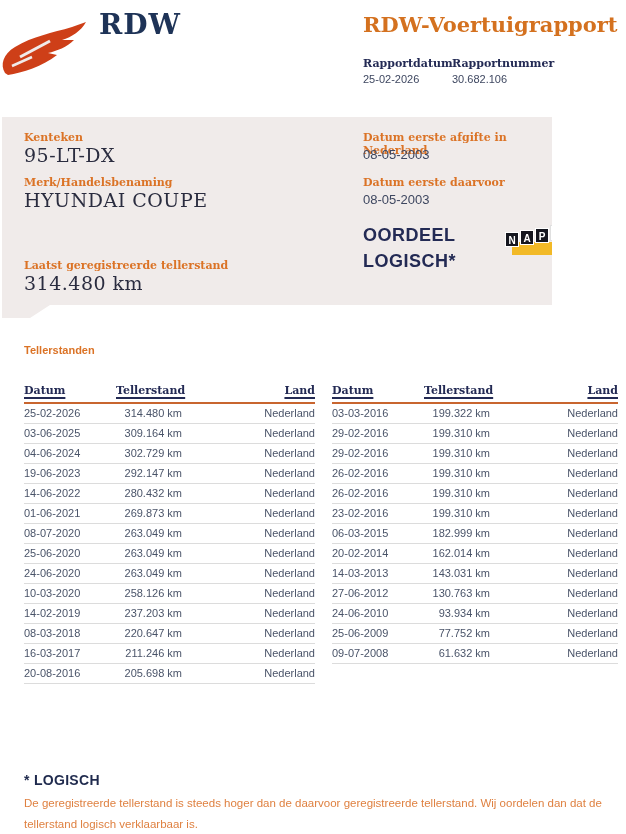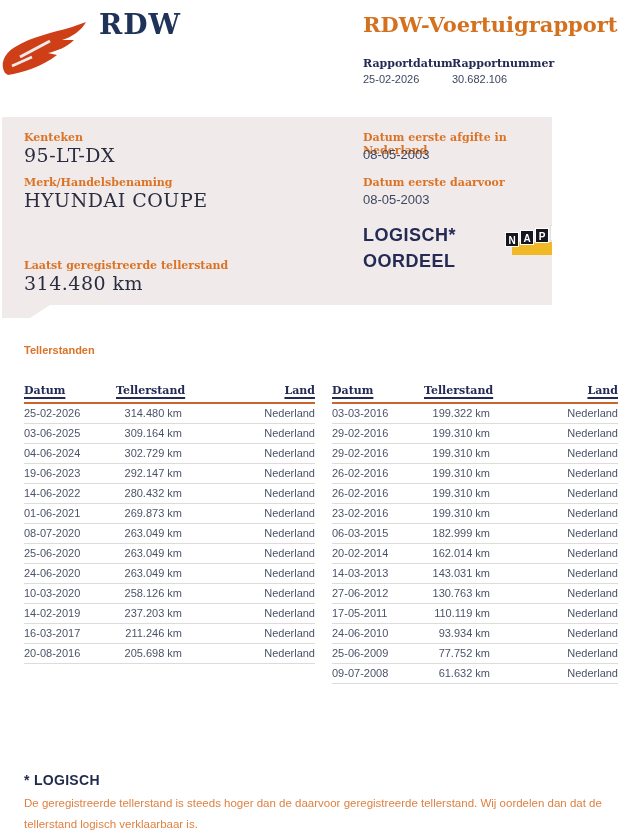--- a/index.html
+++ b/index.html
@@ -129,22 +129,22 @@
     <div class="field-label" style="left:22px; top:142px;">Laatst geregistreerde tellerstand</div>
     <div class="field-value-big" style="left:22px; top:155px;">314.480 km</div>
 
     <div class="field-label" style="left:361px; top:14px;">Datum eerste afgifte in Nederland</div>
     <div class="field-value-small" style="left:361px; top:30px;">08-05-2003</div>
 
     <div class="field-label" style="left:361px; top:59px;">Datum eerste daarvoor</div>
     <div class="field-value-small" style="left:361px; top:75px;">08-05-2003</div>
 
     <div class="oordeel">
+      <div>OORDEEL</div>
       <div>LOGISCH*</div>
-      <div>OORDEEL</div>
     </div>
 
     <div class="nap">
       <div class="nap-bar"></div>
       <span class="nap-tile nap-n">N</span>
       <span class="nap-tile nap-a">A</span>
       <span class="nap-tile nap-p">P</span>
       <span class="nap-check">✓</span>
     </div>
   </div>
@@ -209,20 +209,25 @@
           <td class="c-datum">10-03-2020</td>
           <td class="c-tell"><span class="km">258.126 km</span></td>
           <td class="c-land">Nederland</td>
         </tr>
         <tr>
           <td class="c-datum">14-02-2019</td>
           <td class="c-tell"><span class="km">237.203 km</span></td>
           <td class="c-land">Nederland</td>
         </tr>
         <tr>
+          <td class="c-datum">08-03-2018</td>
+          <td class="c-tell"><span class="km">220.647 km</span></td>
+          <td class="c-land">Nederland</td>
+        </tr>
+        <tr>
           <td class="c-datum">16-03-2017</td>
           <td class="c-tell"><span class="km">211.246 km</span></td>
           <td class="c-land">Nederland</td>
         </tr>
         <tr>
           <td class="c-datum">20-08-2016</td>
           <td class="c-tell"><span class="km">205.698 km</span></td>
           <td class="c-land">Nederland</td>
         </tr>
       </tbody>
@@ -281,25 +286,20 @@
           <td class="c-datum">14-03-2013</td>
           <td class="c-tell"><span class="km">143.031 km</span></td>
           <td class="c-land">Nederland</td>
         </tr>
         <tr>
           <td class="c-datum">27-06-2012</td>
           <td class="c-tell"><span class="km">130.763 km</span></td>
           <td class="c-land">Nederland</td>
         </tr>
         <tr>
-          <td class="c-datum">17-05-2011</td>
-          <td class="c-tell"><span class="km">110.119 km</span></td>
-          <td class="c-land">Nederland</td>
-        </tr>
-        <tr>
           <td class="c-datum">24-06-2010</td>
           <td class="c-tell"><span class="km">93.934 km</span></td>
           <td class="c-land">Nederland</td>
         </tr>
         <tr>
           <td class="c-datum">25-06-2009</td>
           <td class="c-tell"><span class="km">77.752 km</span></td>
           <td class="c-land">Nederland</td>
         </tr>
         <tr>

